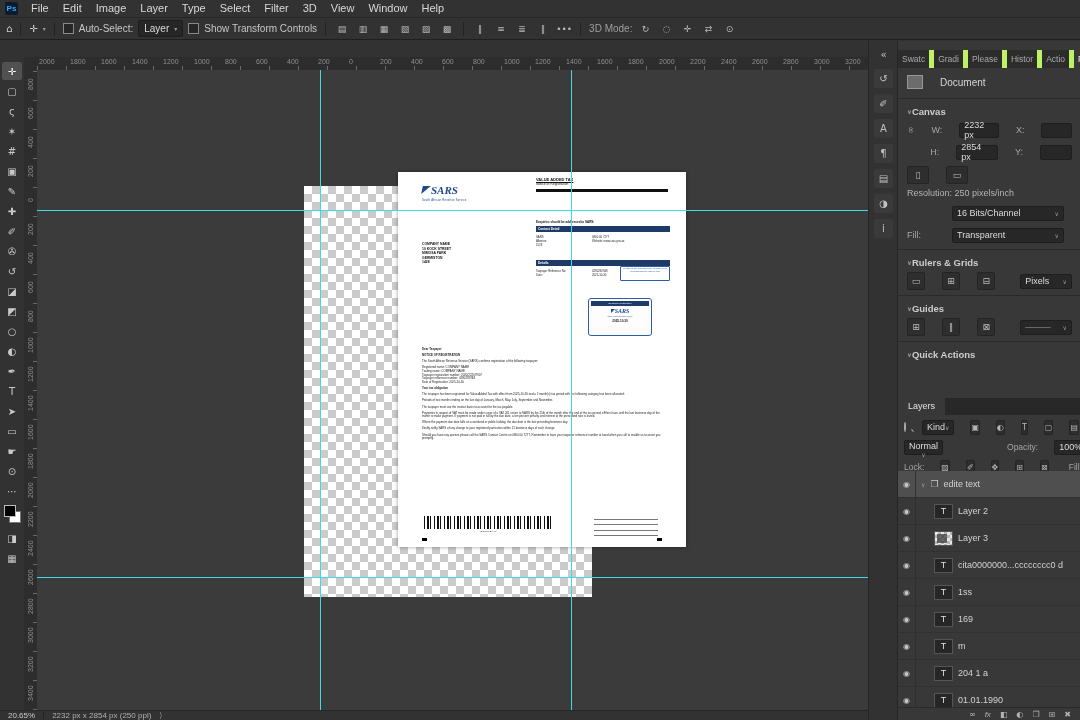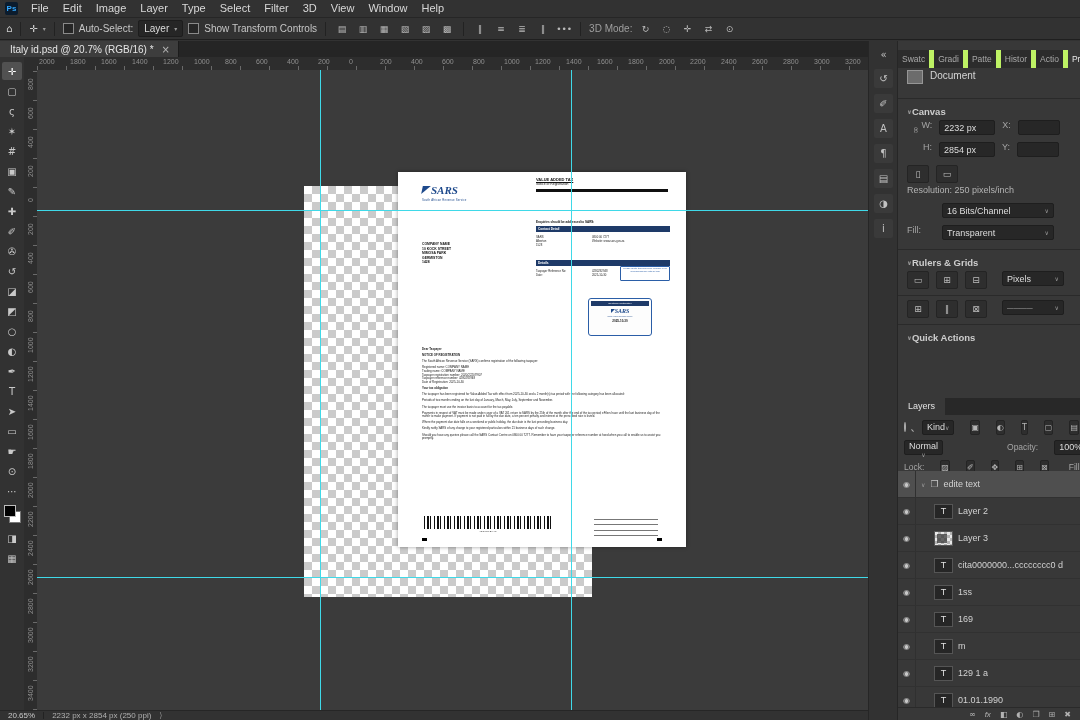--- a/index.html
+++ b/index.html
@@ -102,21 +102,21 @@
   .rs-icon{position:absolute;left:5px;width:19px;height:19px;display:flex;align-items:center;justify-content:center;
            font-size:10px;color:#c2c2c2;border-radius:2px;background:#3a3a3a;}
 
   
   .panels{left:897px;top:41px;width:183px;height:679px;background:#383838;border-left:1px solid #262626;}
   .ptabs{left:0;top:9px;width:183px;height:18px;background:#282828;display:flex;overflow:hidden;}
   .ptab{font-size:8.5px;color:#a8a8a8;background:#2c2c2c;line-height:18px;padding:0 4px;border-right:5px solid #bef264;
         white-space:nowrap;}
   .ptab.active{background:#383838;color:#e8e8e8;}
   .props{left:0;top:27px;width:183px;height:330px;background:#383838;overflow:hidden;font-size:9px;}
-  .prow{display:flex;gap:7px;padding:0 9px;}
+  .prow{display:flex;align-items:center;gap:17px;padding:0 9px;}
   .divider{height:1px;background:#2a2a2a;margin:4px 0;}
   .sec-hdr{display:flex;align-items:center;padding:3px 9px;color:#cdcdcd;font-size:9.5px;font-weight:bold;}
   .chev{font-size:6px;color:#9a9a9a;}
   .field,.dd{height:15px;background:#272727;border:1px solid #1e1e1e;border-radius:2px;color:#ddd;
              display:flex;align-items:center;padding:0 4px;box-sizing:border-box;font-size:9px;}
   .dd{justify-content:space-between;}
   .dim{color:#5f5f5f;}
   .plabel{color:#a5a5a5;font-size:9px;}
   .sq-btn{width:20px;height:16px;background:#2e2e2e;border:1px solid #242424;border-radius:2px;display:flex;
           align-items:center;justify-content:center;color:#bdbdbd;font-size:9px;}
@@ -201,26 +201,20 @@
     <span class="icon-btn icon">•••</span>
     <span class="opt-sep"></span>
     <span style="color:#9f9f9f;">3D Mode:</span>
     <span class="icon-btn icon">↻</span>
     <span class="icon-btn icon">◌</span>
     <span class="icon-btn icon">✛</span>
     <span class="icon-btn icon">⇄</span>
     <span class="icon-btn icon">⊙</span>
   </div>
 
-  <div class="tabbar abs">
-    <div class="doc-tab">
-      <span>Italy id.psd @ 20.7% (RGB/16) *</span>
-      <span class="tab-close icon">×</span>
-    </div>
-  </div>
 
   <div class="toolstrip abs">
     <div class="tool sel icon" style="top:5px;">✛</div>
     <div class="tool icon" style="top:25px;">▢</div>
     <div class="tool icon" style="top:45px;">ς</div>
     <div class="tool icon" style="top:65px;">✶</div>
     <div class="tool icon" style="top:85px;">#</div>
     <div class="tool icon" style="top:105px;">▣</div>
     <div class="tool icon" style="top:125px;">✎</div>
     <div class="tool icon" style="top:145px;">✚</div>
@@ -410,21 +404,21 @@
     <div class="rs-icon icon" style="top:128px;">▤</div>
     <div class="rs-icon icon" style="top:153px;">◑</div>
     <div class="rs-icon icon" style="top:178px;">i</div>
   </div>
 
   <div class="panels abs">
 
     <div class="ptabs abs">
       <span class="ptab">Swatc</span>
       <span class="ptab">Gradi</span>
-      <span class="ptab">Patte</span>
+      <span class="ptab">Please</span>
       <span class="ptab">Histor</span>
       <span class="ptab">Actio</span>
       <span class="ptab active">Properties</span>
     </div>
 
     <div class="props abs">
       <div class="prow" style="height:24px;margin-top:2px;">
         <span class="doc-icon"></span>
         <span style="color:#d5d5d5;font-size:10px;">Document</span>
       </div>
@@ -476,20 +470,24 @@
       <div class="prow" style="height:20px;">
         <span class="sq-btn icon">▭</span>
         <span class="sq-btn icon">⊞</span>
         <span class="sq-btn icon">⊟</span>
         <span class="dd" style="width:62px;margin-left:8px;">
           <span>Pixels</span>
           <span class="chev icon">∨</span>
         </span>
       </div>
       <div class="divider"></div>
+      <div class="sec-hdr">
+        <span class="chev icon">∨</span>
+        <span>Guides</span>
+      </div>
       <div class="prow" style="height:20px;">
         <span class="sq-btn icon">⊞</span>
         <span class="sq-btn icon">∥</span>
         <span class="sq-btn icon">⊠</span>
         <span class="dd" style="width:62px;margin-left:8px;color:#888;">
           <span>────</span>
           <span class="chev icon">∨</span>
         </span>
       </div>
       <div class="divider"></div>
@@ -580,21 +578,21 @@
         <div class="layer-row">
           <span class="eye-cell icon">◉</span>
           <span style="width:8px;"></span>
           <span class="lthumb">T</span>
           <span class="lname">m</span>
         </div>
         <div class="layer-row">
           <span class="eye-cell icon">◉</span>
           <span style="width:8px;"></span>
           <span class="lthumb">T</span>
-          <span class="lname">129 1 a</span>
+          <span class="lname">204 1 a</span>
         </div>
         <div class="layer-row">
           <span class="eye-cell icon">◉</span>
           <span style="width:8px;"></span>
           <span class="lthumb">T</span>
           <span class="lname">01.01.1990</span>
         </div>
       </div>
 
       <div class="lbottom">

